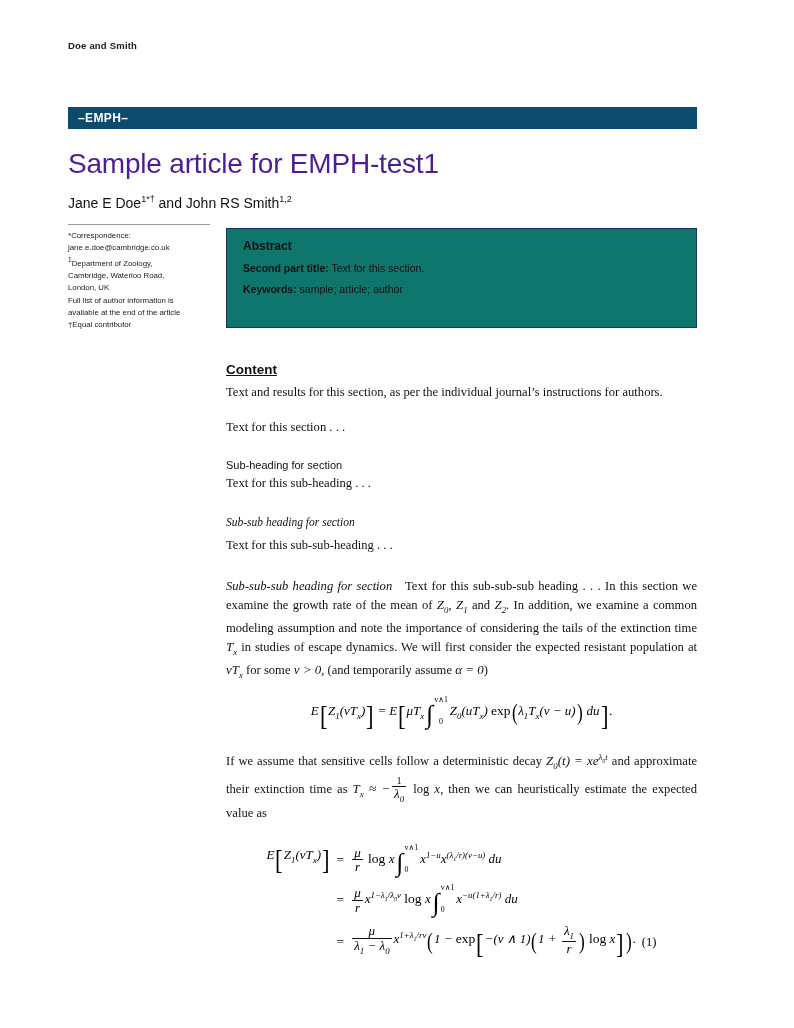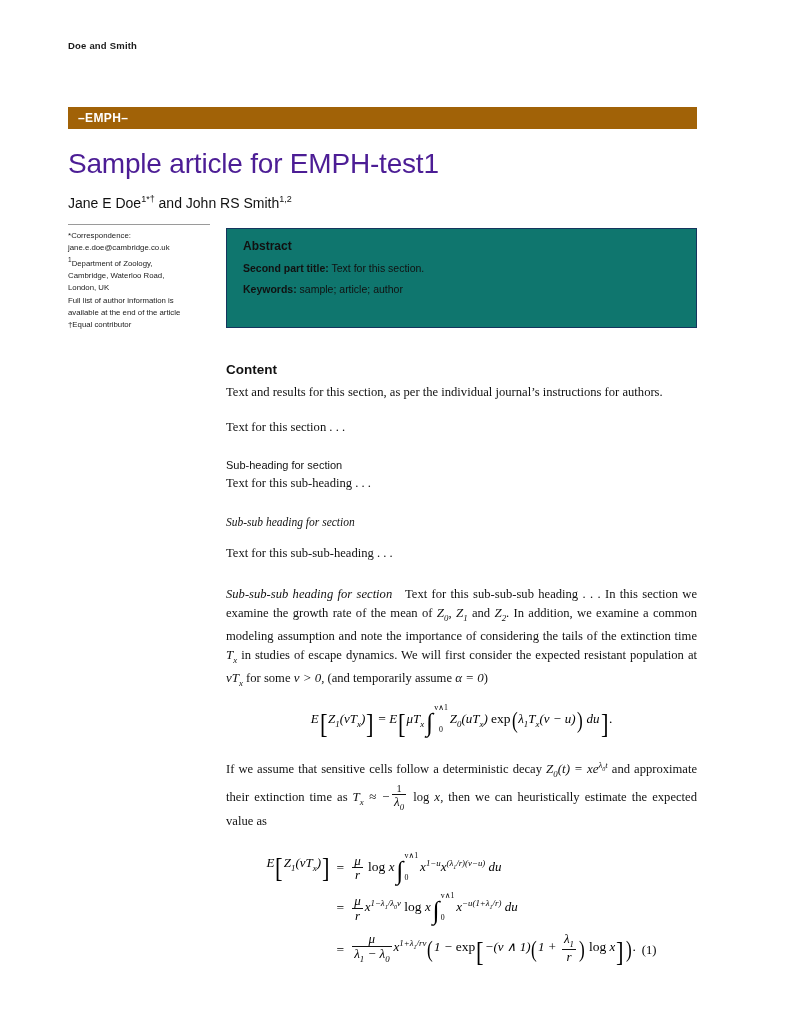--- a/index.html
+++ b/index.html
@@ -35,21 +35,21 @@
     color: #1a1a1a;
   }
 
   
   .journal-band {
     position: absolute;
     left: 68px;
     top: 107px;
     width: 629px;
     height: 22px;
-    background: #a16207;
+    background: #0c4a6e;
   }
   .journal-band-text {
     position: absolute;
     left: 10px;
     top: 4px;
     color: #ffffff;
     font-family: "Liberation Sans", sans-serif;
     font-size: 12px;
     font-weight: bold;
     letter-spacing: 0.4px;
@@ -141,34 +141,35 @@
     left: 226px;
     top: 362px;
     width: 471px;
   }
   h2.sec {
     font-family: "Liberation Sans", sans-serif;
     font-size: 13.5px;
     font-weight: bold;
     margin: 0 0 6px 0;
     color: #111111;
+    text-decoration: underline;
   }
   h3.subsec {
     font-family: "Liberation Sans", sans-serif;
     font-size: 11px;
     font-weight: normal;
     margin: 0 0 3px 0;
     color: #111111;
   }
   h4.subsubsec {
     font-family: "Liberation Serif", serif;
     font-style: italic;
     font-size: 11.5px;
     font-weight: normal;
-    margin: 0 0 16px 0;
+    margin: 0 0 8px 0;
     color: #111111;
   }
   p.para {
     font-family: "Liberation Serif", serif;
     font-size: 12.6px;
     line-height: 18.6px;
     margin: 0 0 16px 0;
     text-align: justify;
     color: #111111;
   }

